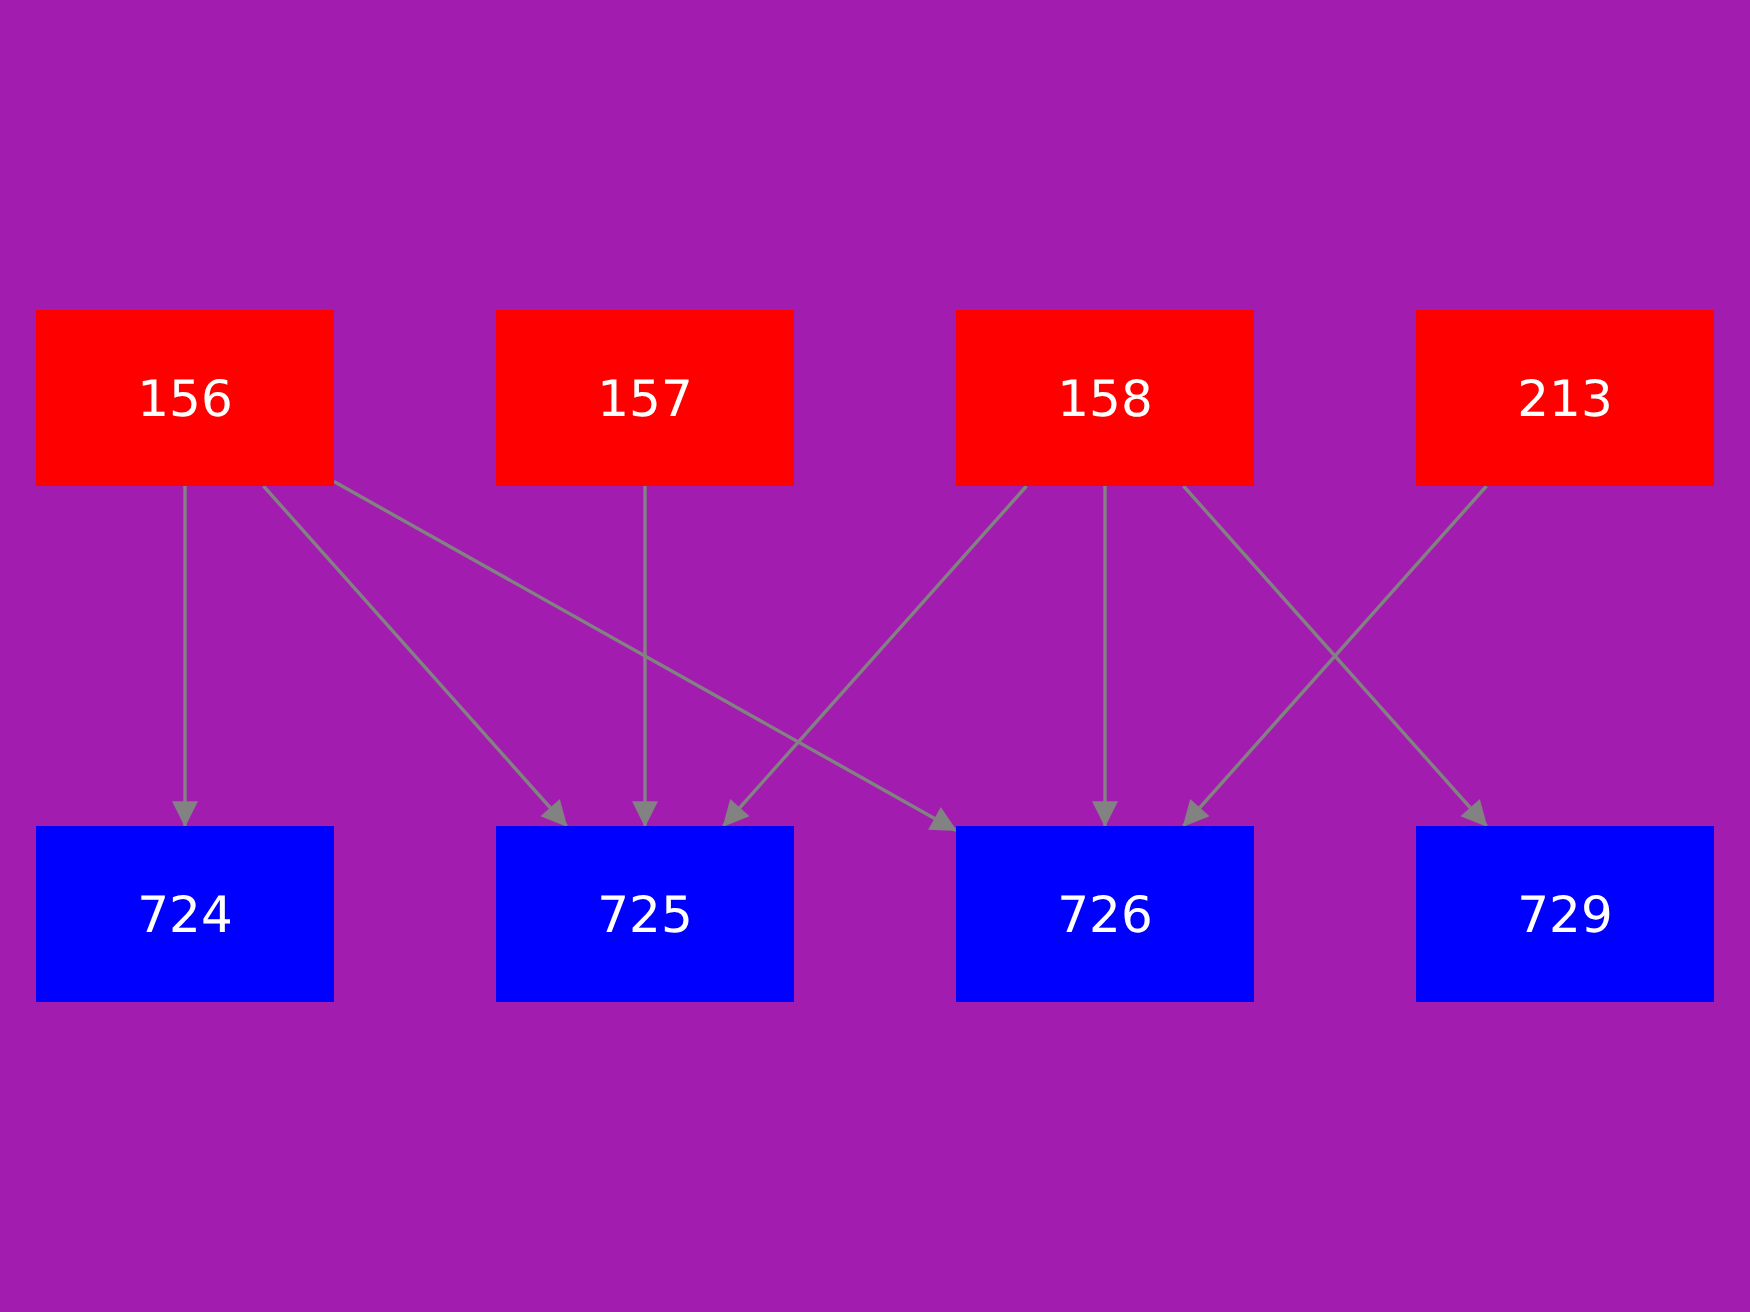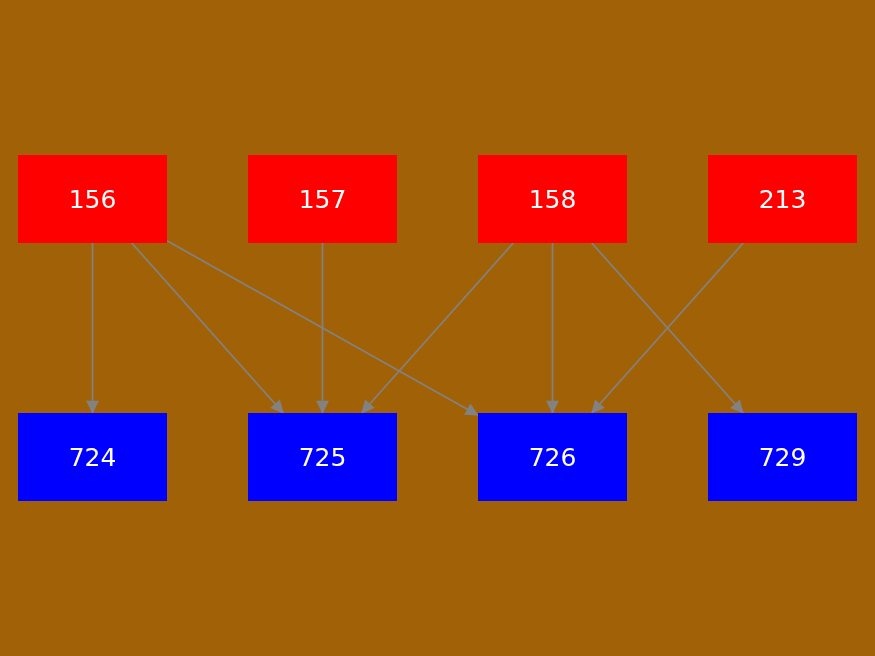--- a/index.html
+++ b/index.html
@@ -4,21 +4,21 @@
 <style>
   html, body {
     margin: 0;
     padding: 0;
     background: #ffffff;
   }
   .canvas {
     position: relative;
     width: 875px;
     height: 656px;
-    background: #a16207;
+    background: #a21caf;
     overflow: hidden;
   }
   text {
     font-family: "DejaVu Sans", "Liberation Sans", sans-serif;
   }
 </style>
 </head>
 <body>
 
 <div class="canvas">

